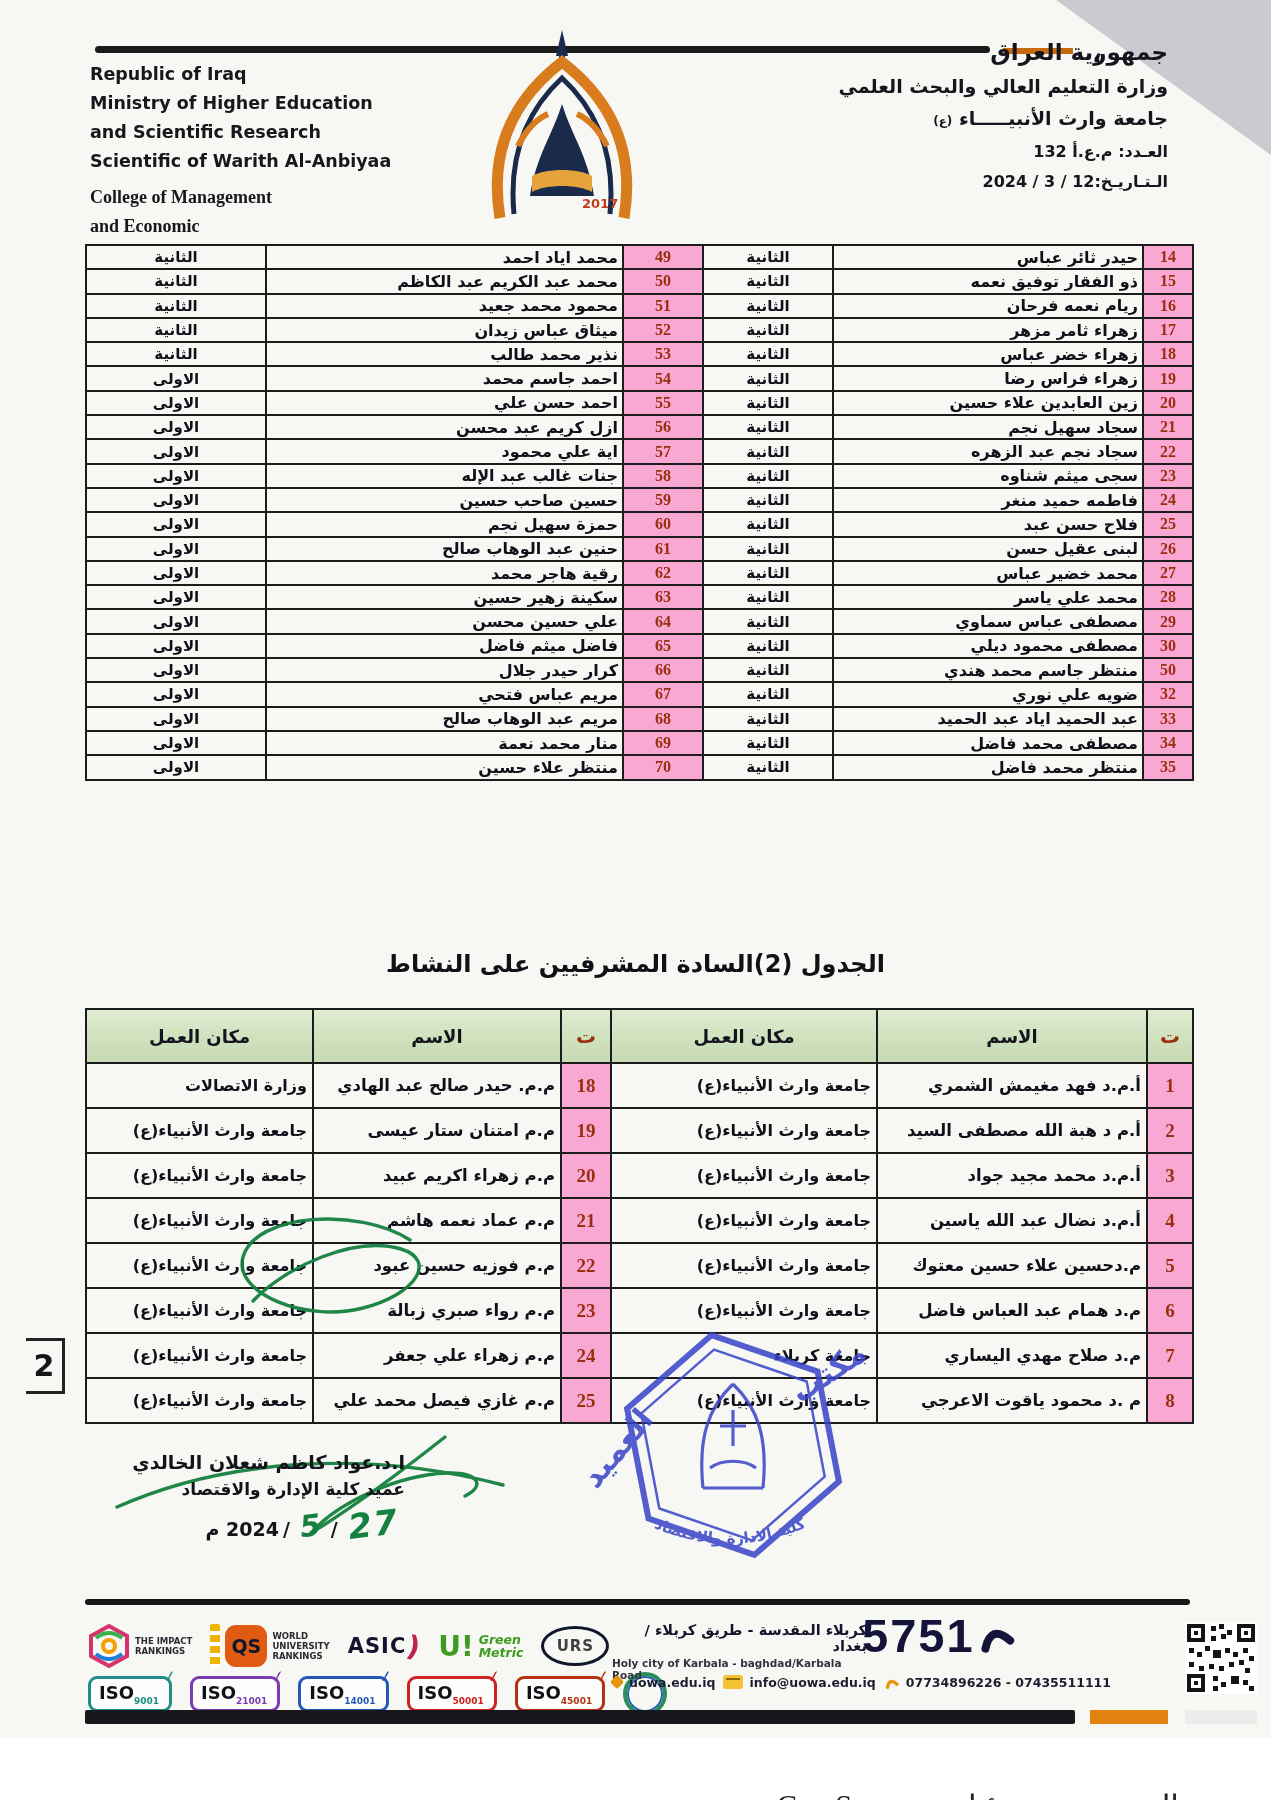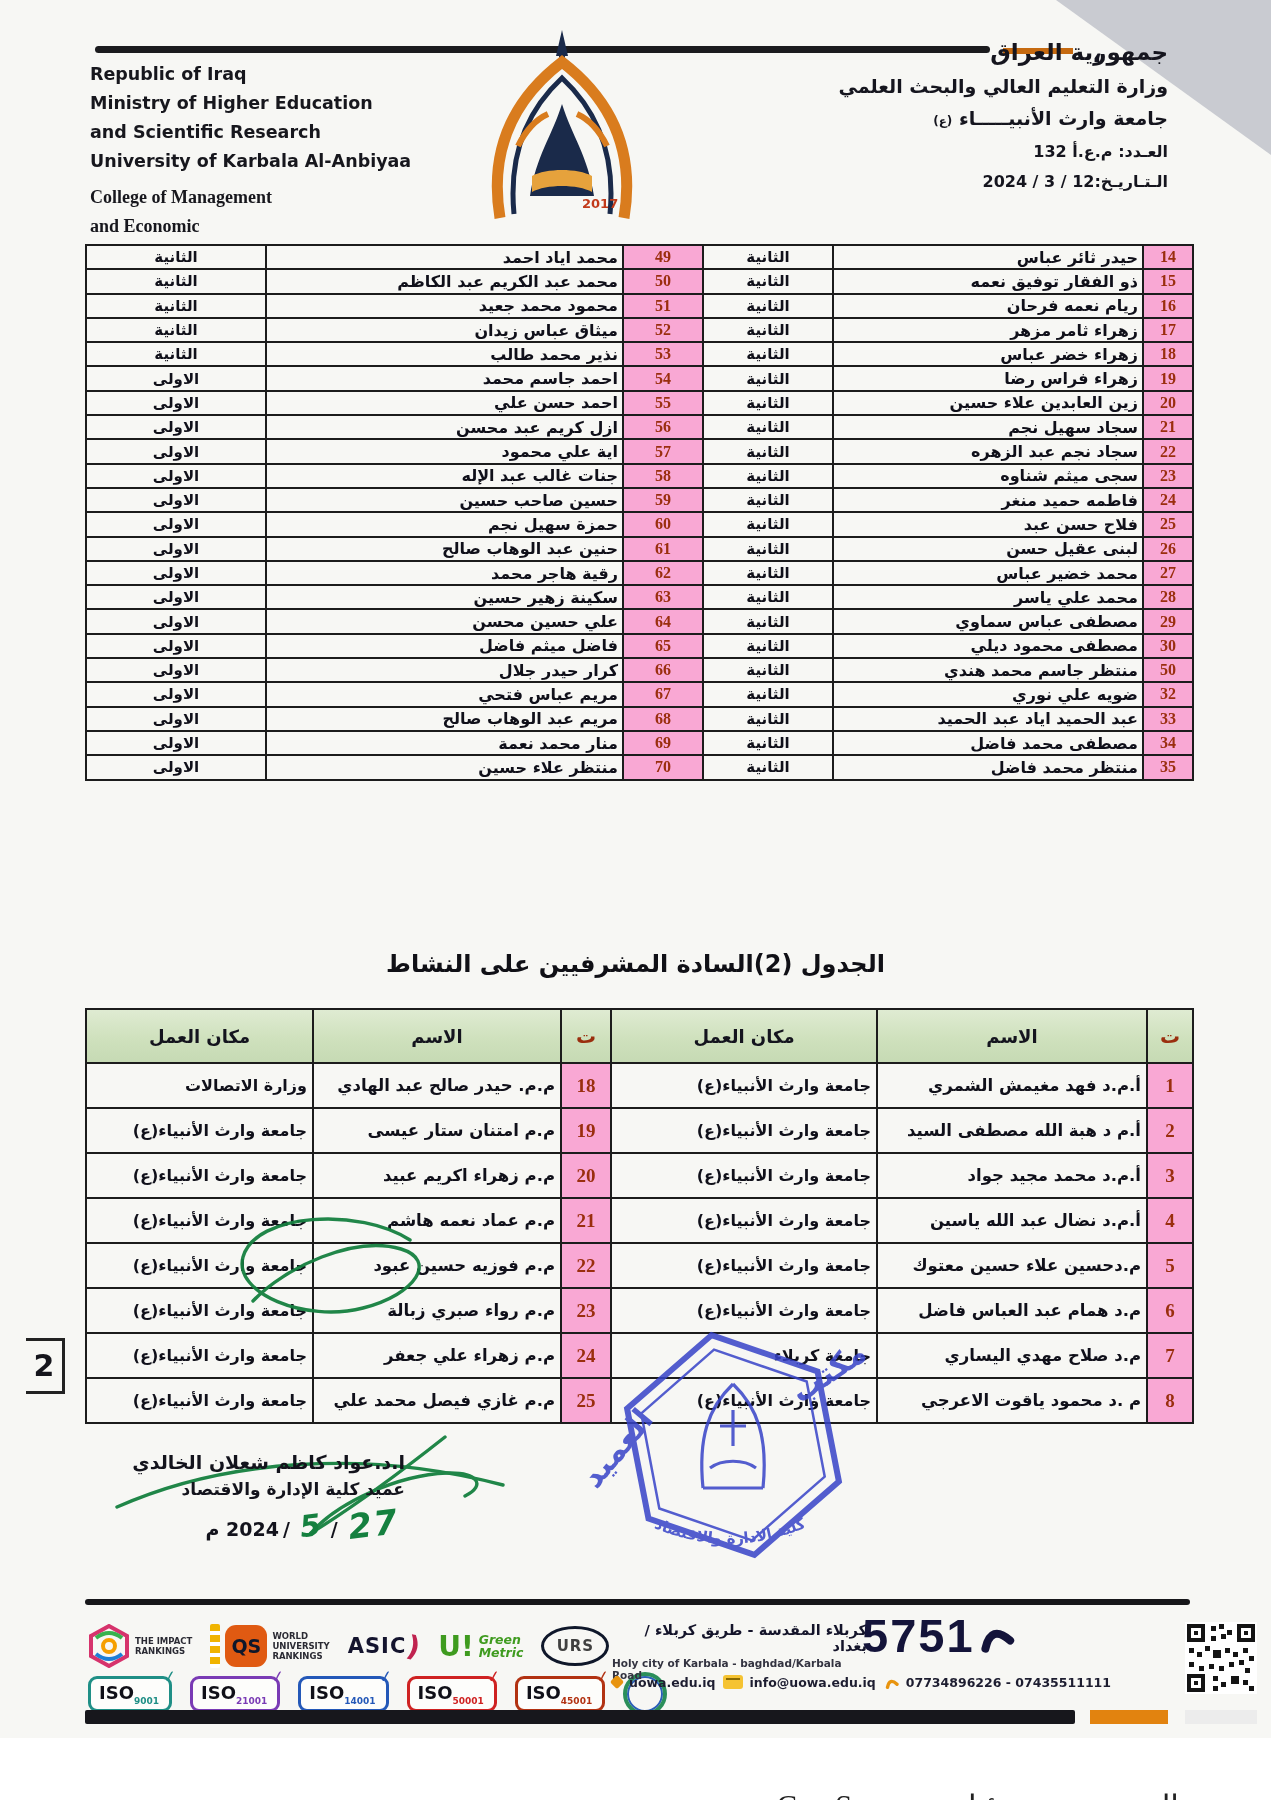--- a/index.html
+++ b/index.html
@@ -116,21 +116,21 @@
   <div class="paper-bottom"></div>
 
   <div class="rule-top"></div>
   <div class="rule-top-orange"></div>
   <div class="comma-mark">،</div>
 
   <div class="hdr-en">
     <div>Republic of Iraq</div>
     <div>Ministry of Higher Education</div>
     <div>and Scientific Research</div>
-    <div>University of Karbala Al-Anbiyaa</div>
+    <div>Scientific of Warith Al-Anbiyaa</div>
     <div class="serif gap">College of Management</div>
     <div class="serif">and Economic</div>
   </div>
 
   <div class="logo">
     <svg width="185" height="200" viewBox="0 0 185 200">
       <path d="M92 4 L98 30 L86 30 Z" fill="#1a2a4a"></path>
       <rect x="89" y="26" width="6" height="14" fill="#1a2a4a"></rect>
       <path d="M30 192 Q14 96 92 36 Q170 96 154 192" fill="none" stroke="#d97c1e" stroke-width="11"></path>
       <path d="M44 188 Q36 104 92 52 Q148 104 140 188" fill="none" stroke="#1a2a4a" stroke-width="5"></path>

